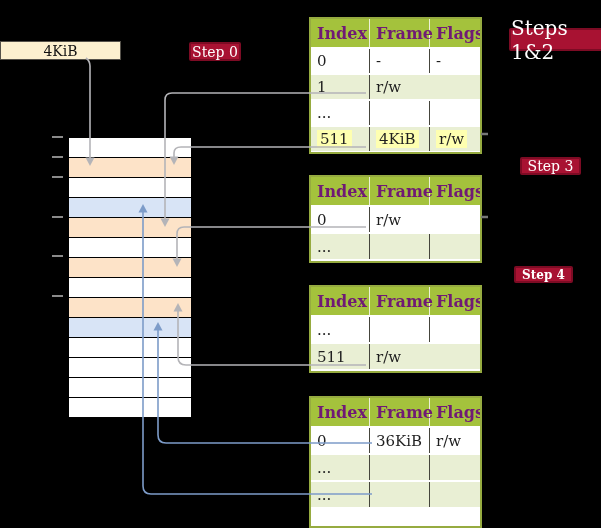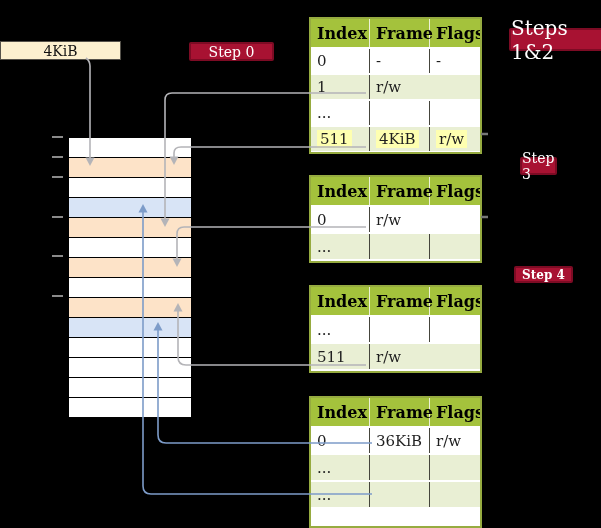--- a/index.html
+++ b/index.html
@@ -7,42 +7,42 @@
           font-family:"DejaVu Serif", serif;}
   
   .frame-box{position:absolute;left:0;top:41px;width:119px;height:17px;
     background:var(--box-cream,#fcf0cf);border:1px solid var(--box-border,#55524a);
     display:flex;align-items:center;justify-content:center;
     font-size:14px;color:#111;}
   
   .badge{position:absolute;background:var(--badge-red,#a81232);
     border:2px solid var(--badge-border,#7d0b24);border-radius:2px;
     color:#fff;display:flex;align-items:center;justify-content:center;box-sizing:border-box;}
-  #badge-step0{left:189px;top:42px;width:85px;height:19px;font-size:14px;}
+  #badge-step0{left:189px;top:42px;width:52px;height:19px;font-size:14px;}
   #badge-steps12{left:509px;top:28px;width:98px;height:23px;font-size:20px;}
-  #badge-step3{left:520px;top:157px;width:37px;height:18px;font-size:14px;}
+  #badge-step3{left:520px;top:157px;width:61px;height:18px;font-size:14px;}
   #badge-step4{left:514px;top:266px;width:59px;height:17px;font-size:12px;font-weight:bold;}
   
   .memcol{position:absolute;left:68px;top:137px;width:122px;height:279px;
     border:1.5px solid #000;background:#fff;display:flex;flex-direction:column;box-sizing:content-box;}
   .mrow{flex:1;border-top:1px solid #000;background:#fff;}
   .mrow:first-child{border-top:none;}
   .mrow[data-color="orange"]{background:var(--mem-orange,#fde3c8);}
   .mrow[data-color="blue"]{background:var(--mem-blue,#d8e4f6);}
   .tick{position:absolute;left:52px;width:11px;height:2px;background:var(--tick-gray,#8a8a8a);}
   
   .ptable{position:absolute;left:309px;width:173px;box-sizing:border-box;
     border:2.5px solid var(--border-green,#96ab40);background:#fff;overflow:hidden;}
   #t1{top:17px;height:137px;}
   #t2{top:175px;height:88px;}
   #t3{top:285px;height:88px;}
   #t4{top:396px;height:132px;}
   .thead{display:grid;grid-template-columns:59px 60px 1fr;height:28px;
     background:var(--header-green,#a4c23c);}
-  .th{color:#000000;font-weight:bold;font-size:16px;padding-left:6px;display:flex;
+  .th{color:#701a75;font-weight:bold;font-size:16px;padding-left:6px;display:flex;
     align-items:center;border-right:1.5px solid #edf1d8;box-sizing:border-box;}
   .th:last-child{border-right:none;}
   .trow{display:grid;grid-template-columns:59px 60px 1fr;height:26px;
     border-top:2px solid #fff;box-sizing:border-box;background:#fff;}
   #t2 .trow,#t3 .trow,#t4 .trow{height:27px;}
   .trow[data-shade="green"]{background:var(--row-green,#e9efd4);}
   .td{font-size:15px;color:#1f1f1f;padding-left:6px;display:flex;align-items:center;
     border-right:1px solid #45453c;box-sizing:border-box;overflow:hidden;}
   .td:last-child{border-right:none;}
   .hl{background:var(--highlight,#feffb0);padding:0 3px;}

